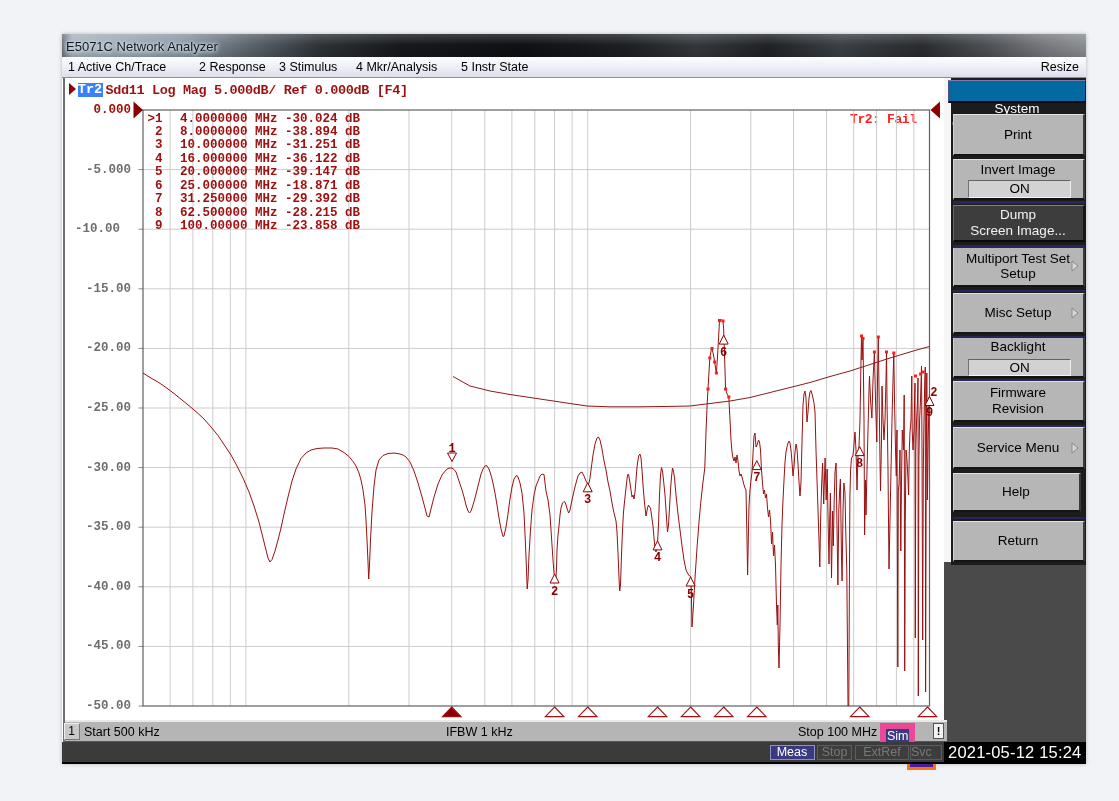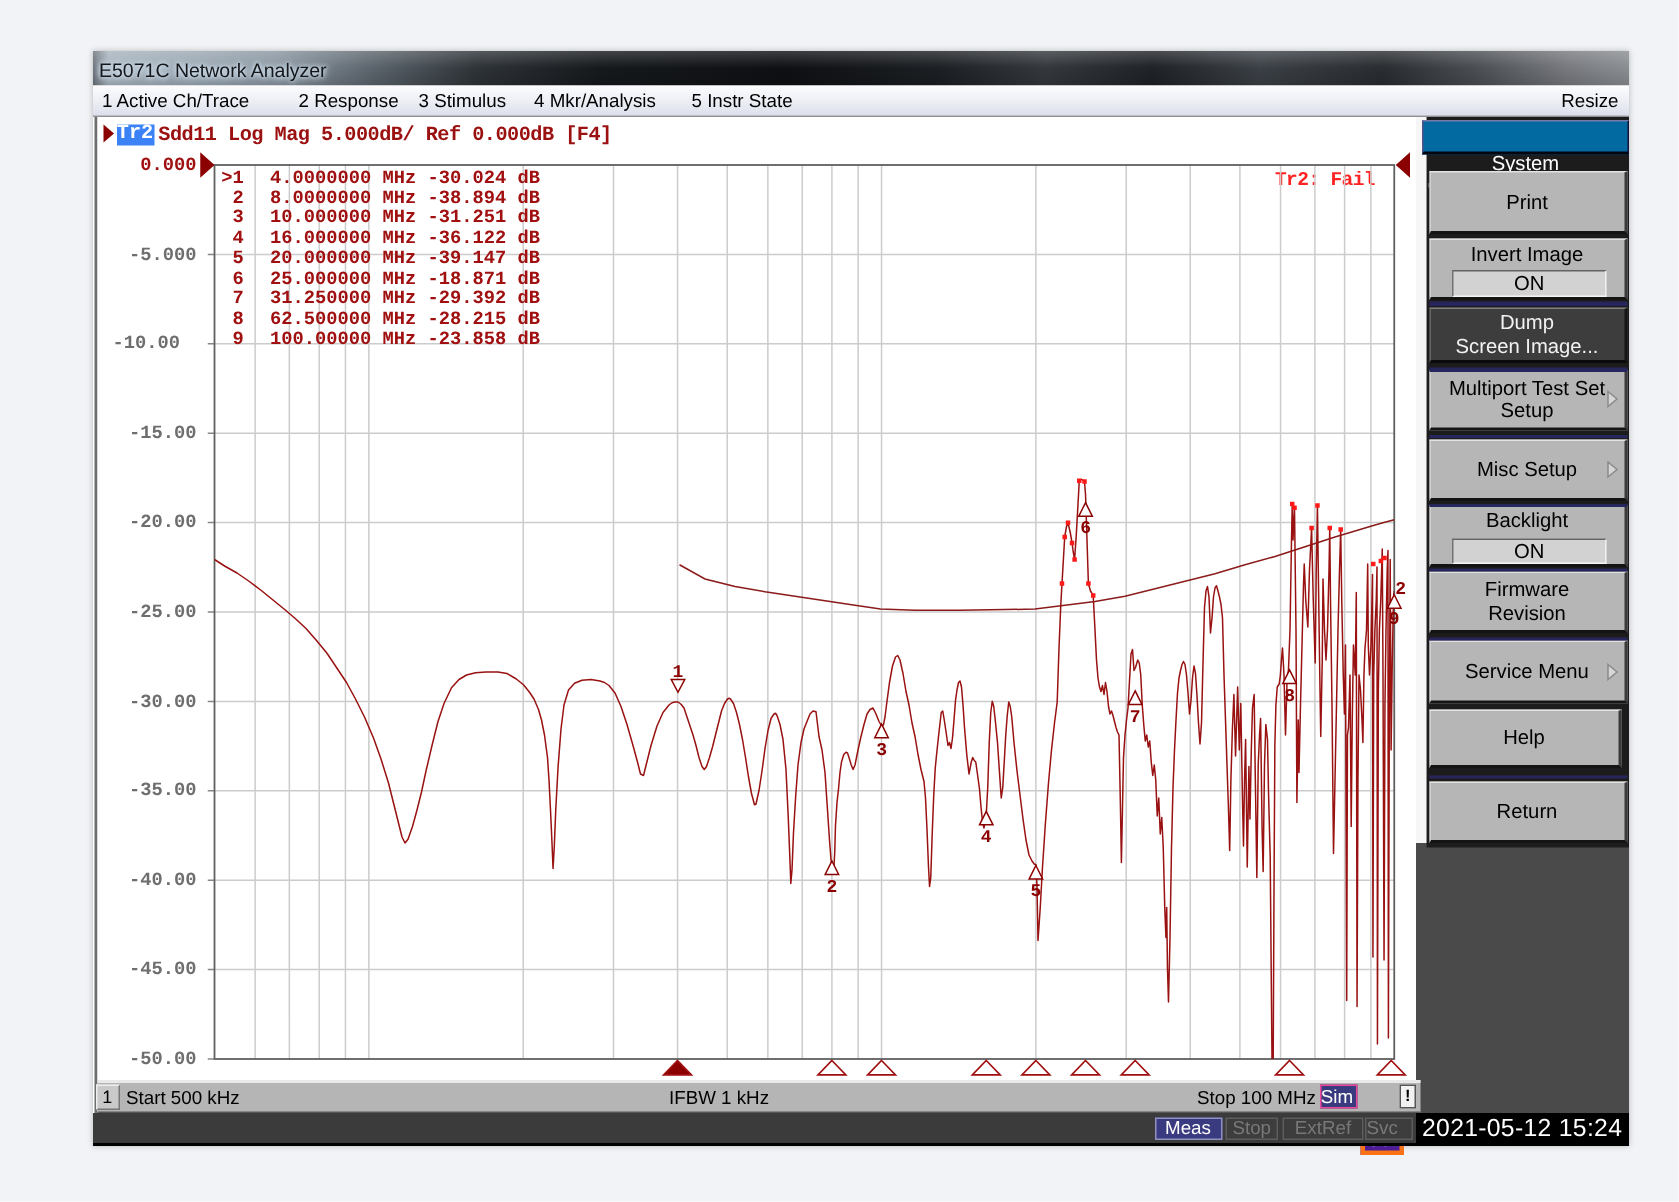--- a/index.html
+++ b/index.html
@@ -128,21 +128,21 @@
 25.000000 MHz -18.871 dB
 31.250000 MHz -29.392 dB
 62.500000 MHz -28.215 dB
 100.00000 MHz -23.858 dB</pre>
 
 <div style="position:absolute;left:65px;top:719.5px;width:882px;height:19.5px;background:#b5b5b5;border-top:2px solid #e9e9e9;border-bottom:1px solid #565656"></div>
 <div style="position:absolute;left:63.5px;top:722.5px;width:14px;height:15px;background:#c9c9c9;border-top:1px solid #eee;border-left:1px solid #eee;border-right:1px solid #777;border-bottom:1px solid #777;text-align:center;font:12px/15px 'Liberation Sans',sans-serif">1</div>
 <div style="position:absolute;left:84px;top:724.5px;font:12.5px 'Liberation Sans',sans-serif;color:#000">Start 500 kHz</div>
 <div style="position:absolute;left:446px;top:724.5px;font:12.5px 'Liberation Sans',sans-serif;color:#000">IFBW 1 kHz</div>
 <div style="position:absolute;left:798px;top:724.5px;font:12.5px 'Liberation Sans',sans-serif;color:#000">Stop 100 MHz</div>
-<div style="position:absolute;left:879.5px;top:722.5px;width:23px;height:14px;background:#3a3a7e;border:1px solid #ec4899;color:#fff;text-align:left;font:12.5px/14px 'Liberation Sans',sans-serif">Sim</div>
+<div style="position:absolute;left:879.5px;top:722.5px;width:23px;height:14px;background:#3a3a7e;border:6px solid #ec4899;color:#fff;text-align:right;font:12.5px/14px 'Liberation Sans',sans-serif">Sim</div>
 <div style="position:absolute;left:906.5px;top:750px;width:23px;height:14px;background:#4c1d95;border:3px solid #f97316;color:#fff;text-align:center;font:12.5px/14px 'Liberation Sans',sans-serif">Cor</div>
 <div style="position:absolute;left:933px;top:722.5px;width:9px;height:14px;background:#f2f2f2;border:1px solid #555;color:#000;text-align:center;font:bold 11px/14px 'Liberation Sans',sans-serif">!</div>
 
 <div style="position:absolute;left:62px;top:741.5px;width:1024px;height:20.5px;background:#3b3b3b;border-bottom:2px solid #000"></div>
 <div style="position:absolute;left:769.5px;top:744.5px;width:43px;height:13.5px;background:#3a3a80;border:1px solid #9090c0;color:#fff;text-align:center;font:12.5px/13.5px 'Liberation Sans',sans-serif">Meas</div>
 <div style="position:absolute;left:817px;top:744.5px;width:33px;height:13.5px;background:#3d3d3d;border:1px solid #5d5d5d;color:#787878;text-align:center;font:12.5px/13.5px 'Liberation Sans',sans-serif">Stop</div>
 <div style="position:absolute;left:855px;top:744.5px;width:52px;height:13.5px;background:#3d3d3d;border:1px solid #5d5d5d;color:#787878;text-align:center;font:12.5px/13.5px 'Liberation Sans',sans-serif">ExtRef</div>
 <div style="position:absolute;left:910px;top:744.5px;width:30px;height:13.5px;background:#3d3d3d;border:1px solid #5d5d5d;color:#787878;text-align:left;font:12.5px/13.5px 'Liberation Sans',sans-serif">Svc</div>
 <div style="position:absolute;left:943.5px;top:742px;width:142.5px;height:20px;background:#000;color:#fff;text-align:center;font:16.5px/20px 'Liberation Sans',sans-serif;letter-spacing:.2px">2021-05-12 15:24</div>
 

